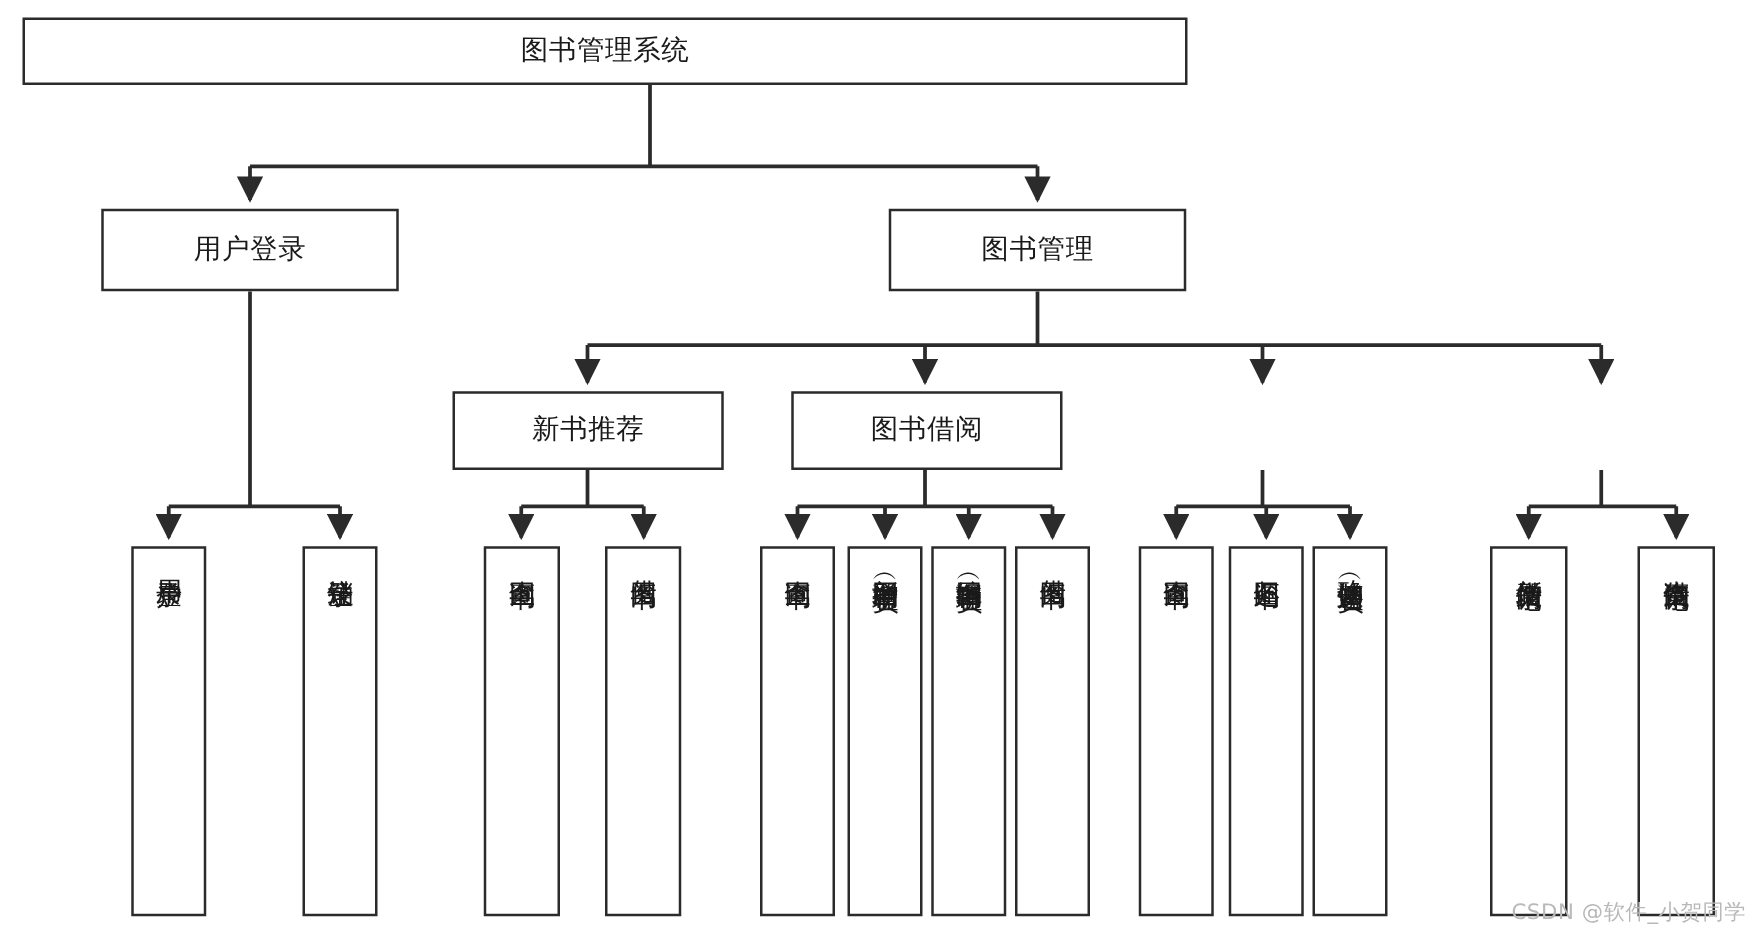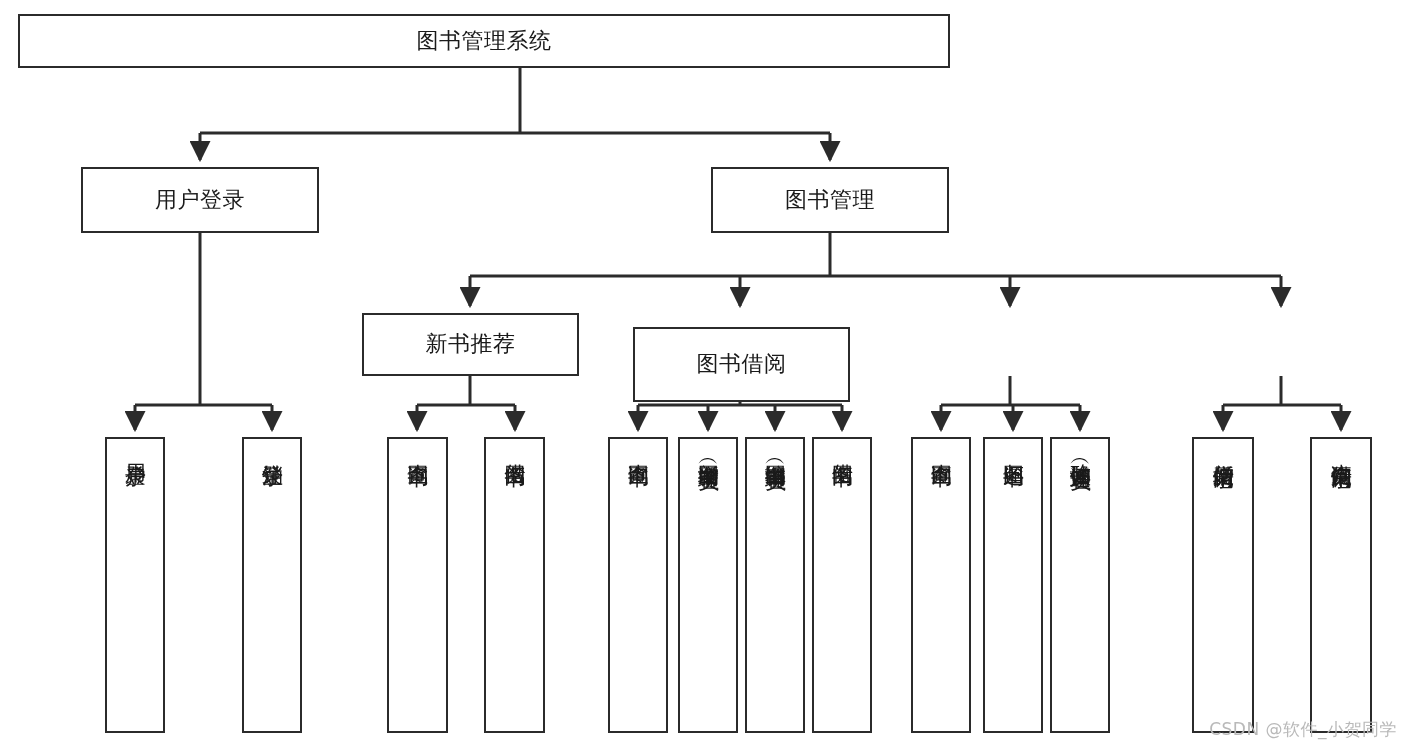--- a/index.html
+++ b/index.html
@@ -140,21 +140,21 @@
   <div class="node node-h" style="left:81px; top:167px; width:238px; height:66px;">
     <span class="node-label">用户登录</span>
   </div>
   <div class="node node-h" style="left:362px; top:313px; width:217px; height:63px;">
     <span class="node-label">新书推荐</span>
   </div>
 
   <div class="node node-h" style="left:711px; top:167px; width:238px; height:66px;">
     <span class="node-label">图书管理</span>
   </div>
-  <div class="node node-h" style="left:633px; top:313px; width:217px; height:75px;margin-top:14px;">
+  <div class="node node-h" style="left:633px; top:313px; width:217px; height:63px;">
     <span class="node-label">图书借阅</span>
   </div>
 
   <div class="node node-v" style="left:105px; top:437px; width:60px; height:296px;">
     <span class="node-label">用户登录</span>
   </div>
   <div class="node node-v" style="left:242px; top:437px; width:60px; height:296px;">
     <span class="node-label">注销登录</span>
   </div>
 

